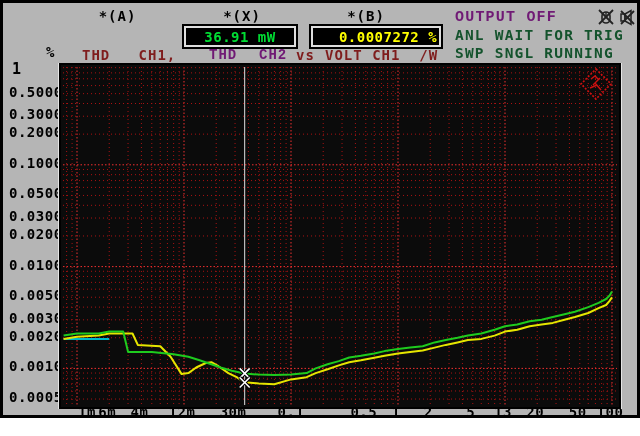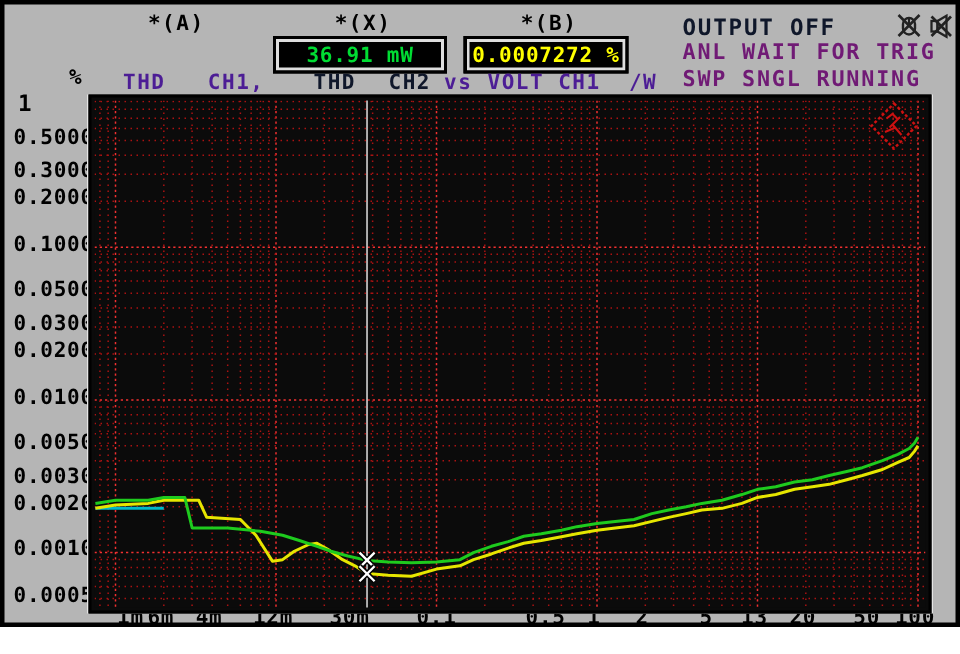--- a/index.html
+++ b/index.html
@@ -4,23 +4,23 @@
 <style>
   html,body{margin:0;padding:0;background:#fff;}
   #root{position:relative;width:640px;height:436px;background:#fff;overflow:hidden;
         font-family:"DejaVu Sans Mono",monospace;font-weight:bold;}
   #panel{position:absolute;left:0;top:0;width:634px;height:412px;background:#b5b5b5;
          border:3px solid #000;}
   .hlabel{position:absolute;font-size:14px;color:#000;letter-spacing:1px;text-align:center;}
   .readout{position:absolute;height:21px;background:#000;border:2px solid #000;
            box-shadow:inset 0 0 0 2px #dedede;display:flex;align-items:center;justify-content:center;
            font-size:14px;letter-spacing:.5px;white-space:pre;}
-  .row3{position:absolute;top:44px;font-size:14px;color:#4c1d95;letter-spacing:1px;white-space:pre;}
-  .status{position:absolute;left:452px;font-size:14.5px;letter-spacing:1.2px;color:#701a75;white-space:pre;}
-  .yellow{color:#0f172a;}
+  .row3{position:absolute;top:44px;font-size:14px;color:#7f1d1d;letter-spacing:1px;white-space:pre;}
+  .status{position:absolute;left:452px;font-size:14.5px;letter-spacing:1.2px;color:#14532d;white-space:pre;}
+  .yellow{color:#701a75;font-family:Liberation Mono, monospace;}
   #plot-frame{position:absolute;left:56px;top:60px;width:558px;height:342px;
               border:2px solid #000;background:#0b0b0b;
               box-shadow:-1px 0 0 #e5e5e5,1px 0 0 #e5e5e5;}
   #plot-svg{position:absolute;left:0;top:0;}
   .ytick{position:absolute;left:6px;width:50px;font-size:14px;letter-spacing:.5px;color:#000;white-space:pre;}
   .xtick{position:absolute;top:401px;font-size:14px;letter-spacing:.5px;color:#000;transform:translateX(-50%);white-space:pre;}
   #y-unit{position:absolute;left:43px;top:41px;font-size:14px;color:#000;}
   #y-top{position:absolute;left:9px;top:57px;font-size:15px;color:#000;}
   #footer{position:absolute;left:0;top:418px;width:640px;height:18px;background:#fff;}
   .topicon{position:absolute;top:6px;}
@@ -29,21 +29,21 @@
 <body>
 
 <div id="root">
   <div id="panel">
 
     <div class="hlabel" style="left:62px;top:5px;width:105px;">*(A)</div>
     <div class="hlabel" style="left:181px;top:5px;width:116px;">*(X)</div>
     <div class="hlabel" style="left:308px;top:5px;width:110px;">*(B)</div>
 
     <div class="readout" style="left:179px;top:21px;width:112px;color:#00dd33;">36.91 mW</div>
-    <div class="readout" style="left:306px;top:21px;width:106px;color:#ffff00;">0.0007272 %</div>
+    <div class="readout" style="left:306px;top:21px;width:106px;color:#ffff00;padding-left:24px;">0.0007272 %</div>
 
     <div class="row3" style="left:79px;">THD   CH1,</div>
     <div class="row3 yellow" style="left:206px;">THD</div>
     <div class="row3 yellow" style="left:256px;">CH2</div>
     <div class="row3" style="left:293px;">vs</div>
     <div class="row3" style="left:322px;">VOLT CH1  /W</div>
 
     <div class="status yellow" style="top:6px;font-size:15px;">OUTPUT OFF</div>
     <div class="status" style="top:24px;">ANL WAIT FOR TRIG</div>
     <div class="status" style="top:42px;">SWP SNGL RUNNING</div>

